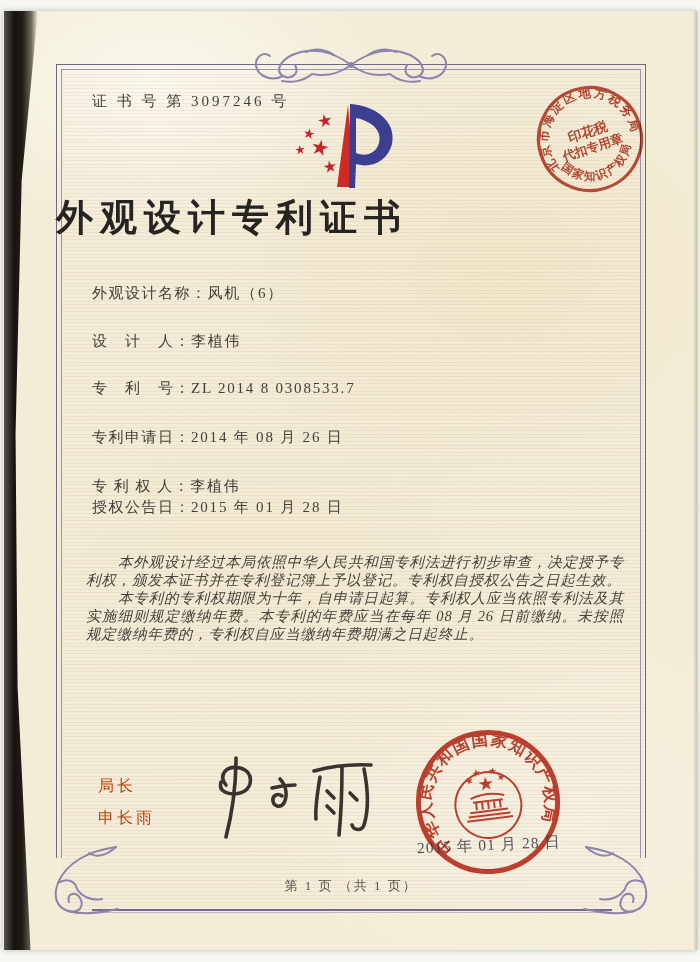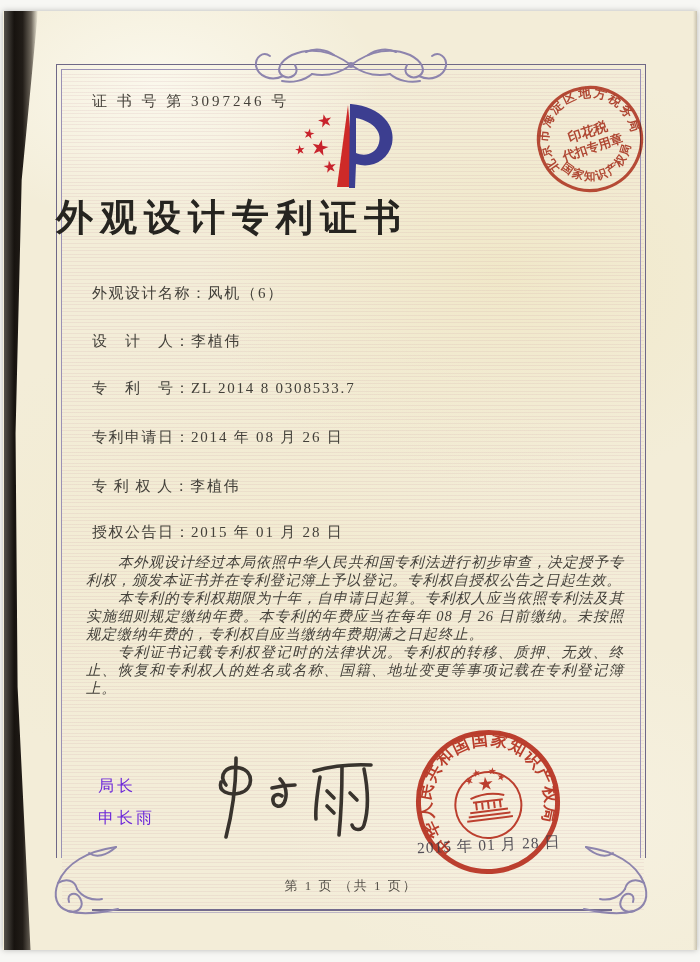--- a/index.html
+++ b/index.html
@@ -62,30 +62,30 @@
     text-align:left; font-size:37px; font-weight:700;
     letter-spacing:7px; color:#262420;
   }
   .logo { position:absolute; left:292px; top:102px; width:118px; height:89px; }
 
   .field {
     position:absolute; left:92px; width:470px; height:22px;
     font-size:15px; color:#43403a; letter-spacing:1.5px; white-space:pre;
   }
   .field .val { letter-spacing:1.8px; }
-  .f0{top:284px;} .f1{top:332px;} .f2{top:379px;} .f3{top:428px;} .f4{top:477px;} .f5{top:523px;}
+  .f0{top:284px;} .f1{top:332px;} .f2{top:379px;} .f3{top:428px;} .f4{top:477px;} .f5{top:498px;}
 
   .paras {
     position:absolute; left:86px; top:553px; width:538px;
     font-size:14.5px; line-height:18px; color:#45423c;
     letter-spacing:.8px; font-style:italic; text-align:justify;
   }
   .paras p { text-indent:2.2em; }
 
-  .signoff { position:absolute; left:98px; top:776px; font-size:16px; color:#6d28d9; letter-spacing:3px; }
+  .signoff { position:absolute; left:98px; top:776px; font-size:16px; color:#c2410c; letter-spacing:3px; }
   .signoff .name { display:block; margin-top:11px; }
   .signature { position:absolute; left:196px; top:750px; width:202px; height:95px; }
 
   .seal-tax  { position:absolute; left:534px; top:83px; width:112px; height:112px;
                transform:rotate(-18deg); mix-blend-mode:multiply; opacity:.93; }
   .seal-main { position:absolute; left:414px; top:728px; width:148px; height:148px;
                transform:rotate(-7deg); mix-blend-mode:multiply; opacity:.95; }
   .date-stamp {
     position:absolute; left:417px; top:834px; width:190px;
     font-size:15.5px; color:#3e3b46; letter-spacing:1px;
@@ -190,21 +190,20 @@
 <div class="field f0"><span>外观设计名称：</span><span class="val">风机（6）</span></div>
 <div class="field f1"><span>设　计　人：</span><span class="val">李植伟</span></div>
 <div class="field f2"><span>专　利　号：</span><span class="val">ZL 2014 8 0308533.7</span></div>
 <div class="field f3"><span>专利申请日：</span><span class="val">2014 年 08 月 26 日</span></div>
 <div class="field f4"><span>专 利 权 人：</span><span class="val">李植伟</span></div>
 <div class="field f5"><span>授权公告日：</span><span class="val">2015 年 01 月 28 日</span></div>
 
 <div class="paras">
   <p>本外观设计经过本局依照中华人民共和国专利法进行初步审查，决定授予专利权，颁发本证书并在专利登记簿上予以登记。专利权自授权公告之日起生效。</p>
   <p>本专利的专利权期限为十年，自申请日起算。专利权人应当依照专利法及其实施细则规定缴纳年费。本专利的年费应当在每年 08 月 26 日前缴纳。未按照规定缴纳年费的，专利权自应当缴纳年费期满之日起终止。</p>
-  <p>专利证书记载专利权登记时的法律状况。专利权的转移、质押、无效、终止、恢复和专利权人的姓名或名称、国籍、地址变更等事项记载在专利登记簿上。</p>
 </div>
 
 <div class="signoff">
   <span>局长</span>
   <span class="name">申长雨</span>
 </div>
 
 <svg class="signature" viewBox="0 0 202 95">
   <g stroke="#38332d" stroke-width="3.6" fill="none" stroke-linecap="round">
     <path d="M30,35 C22,25 30,15 44,18 C58,21 58,39 44,43 C32,46 22,41 25,32"></path>

